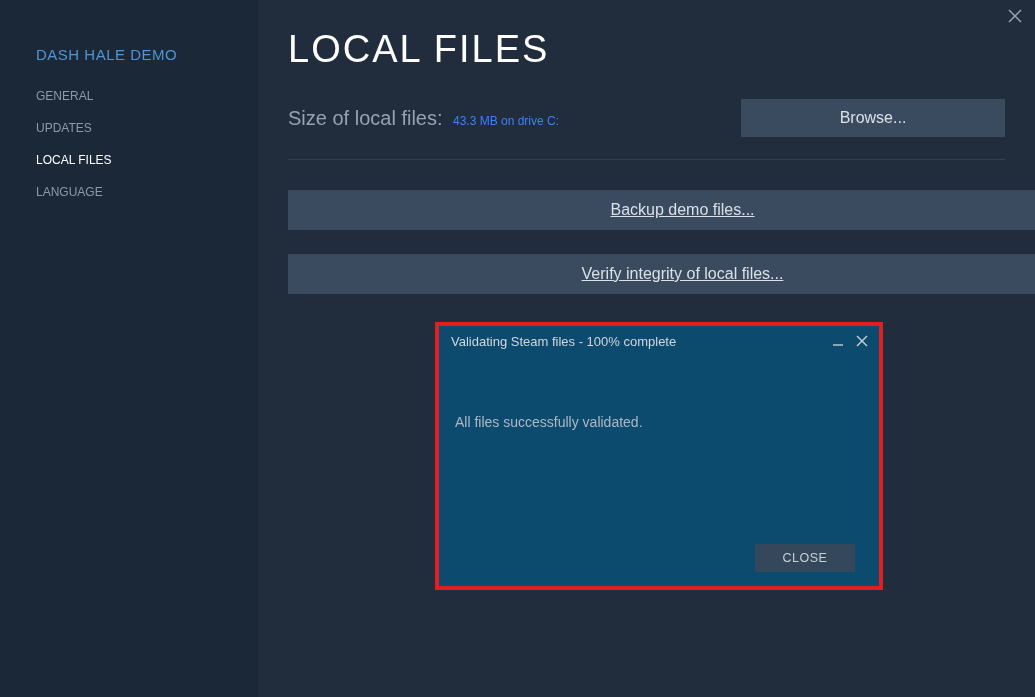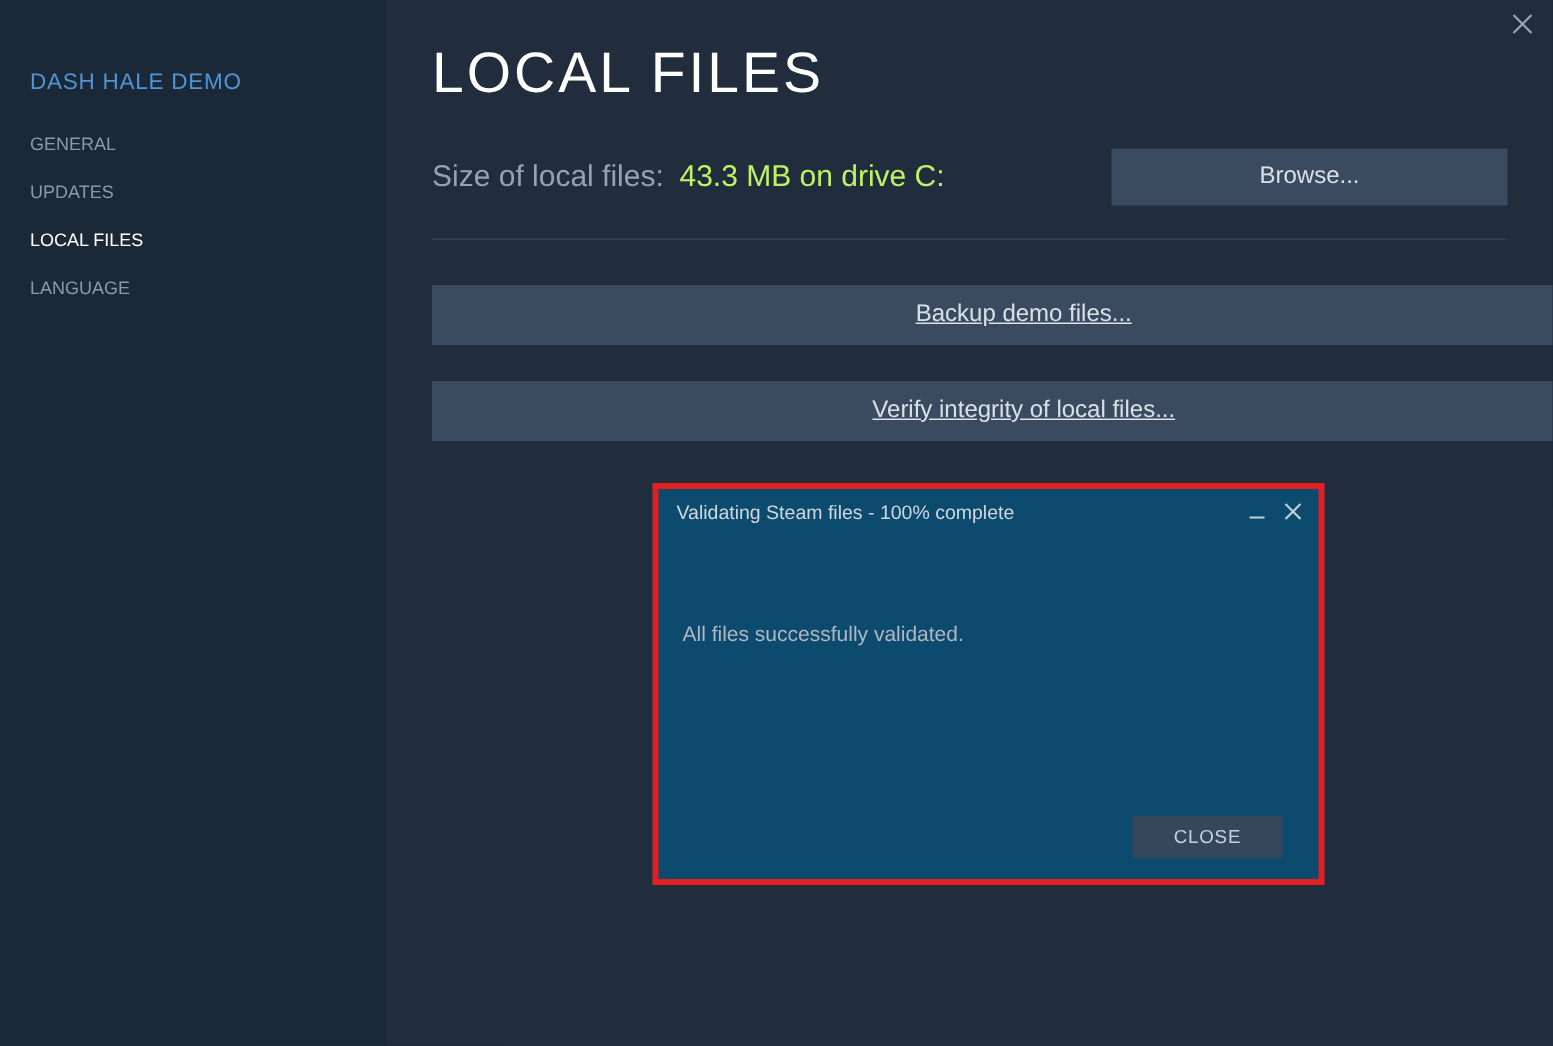--- a/index.html
+++ b/index.html
@@ -4,21 +4,21 @@
   <style>
     * { box-sizing: border-box; margin: 0; padding: 0; font-family: Arial, "Helvetica Neue", sans-serif; }
     html, body { width: 1035px; height: 697px; overflow: hidden; }
     body { background: #1b2838; position: relative; }
 
     .sidebar {
       position: absolute;
       left: 0; top: 0;
       width: 258px; height: 697px;
       background: #1b2838;
-      padding: 20px 20px;
+      padding: 20px 36px;
     }
     .sidebar-title {
       color: #4f94d4;
       font-size: 15px;
       letter-spacing: 0.5px;
       margin-bottom: 26px;
       margin-top: 26px;
     }
     .sidebar-item {
       color: #8a9aaa;
@@ -56,21 +56,21 @@
       margin-bottom: 28px;
     }
 
     .info-row {
       display: flex;
       align-items: center;
       justify-content: space-between;
       margin-bottom: 22px;
     }
     .size-label { color: #96a2b0; font-size: 20px; }
-    .size-value { color: #bef264; font-size: 20px; margin-left: 6px; }
+    .size-value { color: #3b82f6; font-size: 12px; margin-left: 6px; }
 
     .btn {
       background: #3a4b5f;
       color: #d9e0e8;
       border: none;
       font-size: 16px;
       cursor: pointer;
       display: flex;
       align-items: center;
       justify-content: center;

